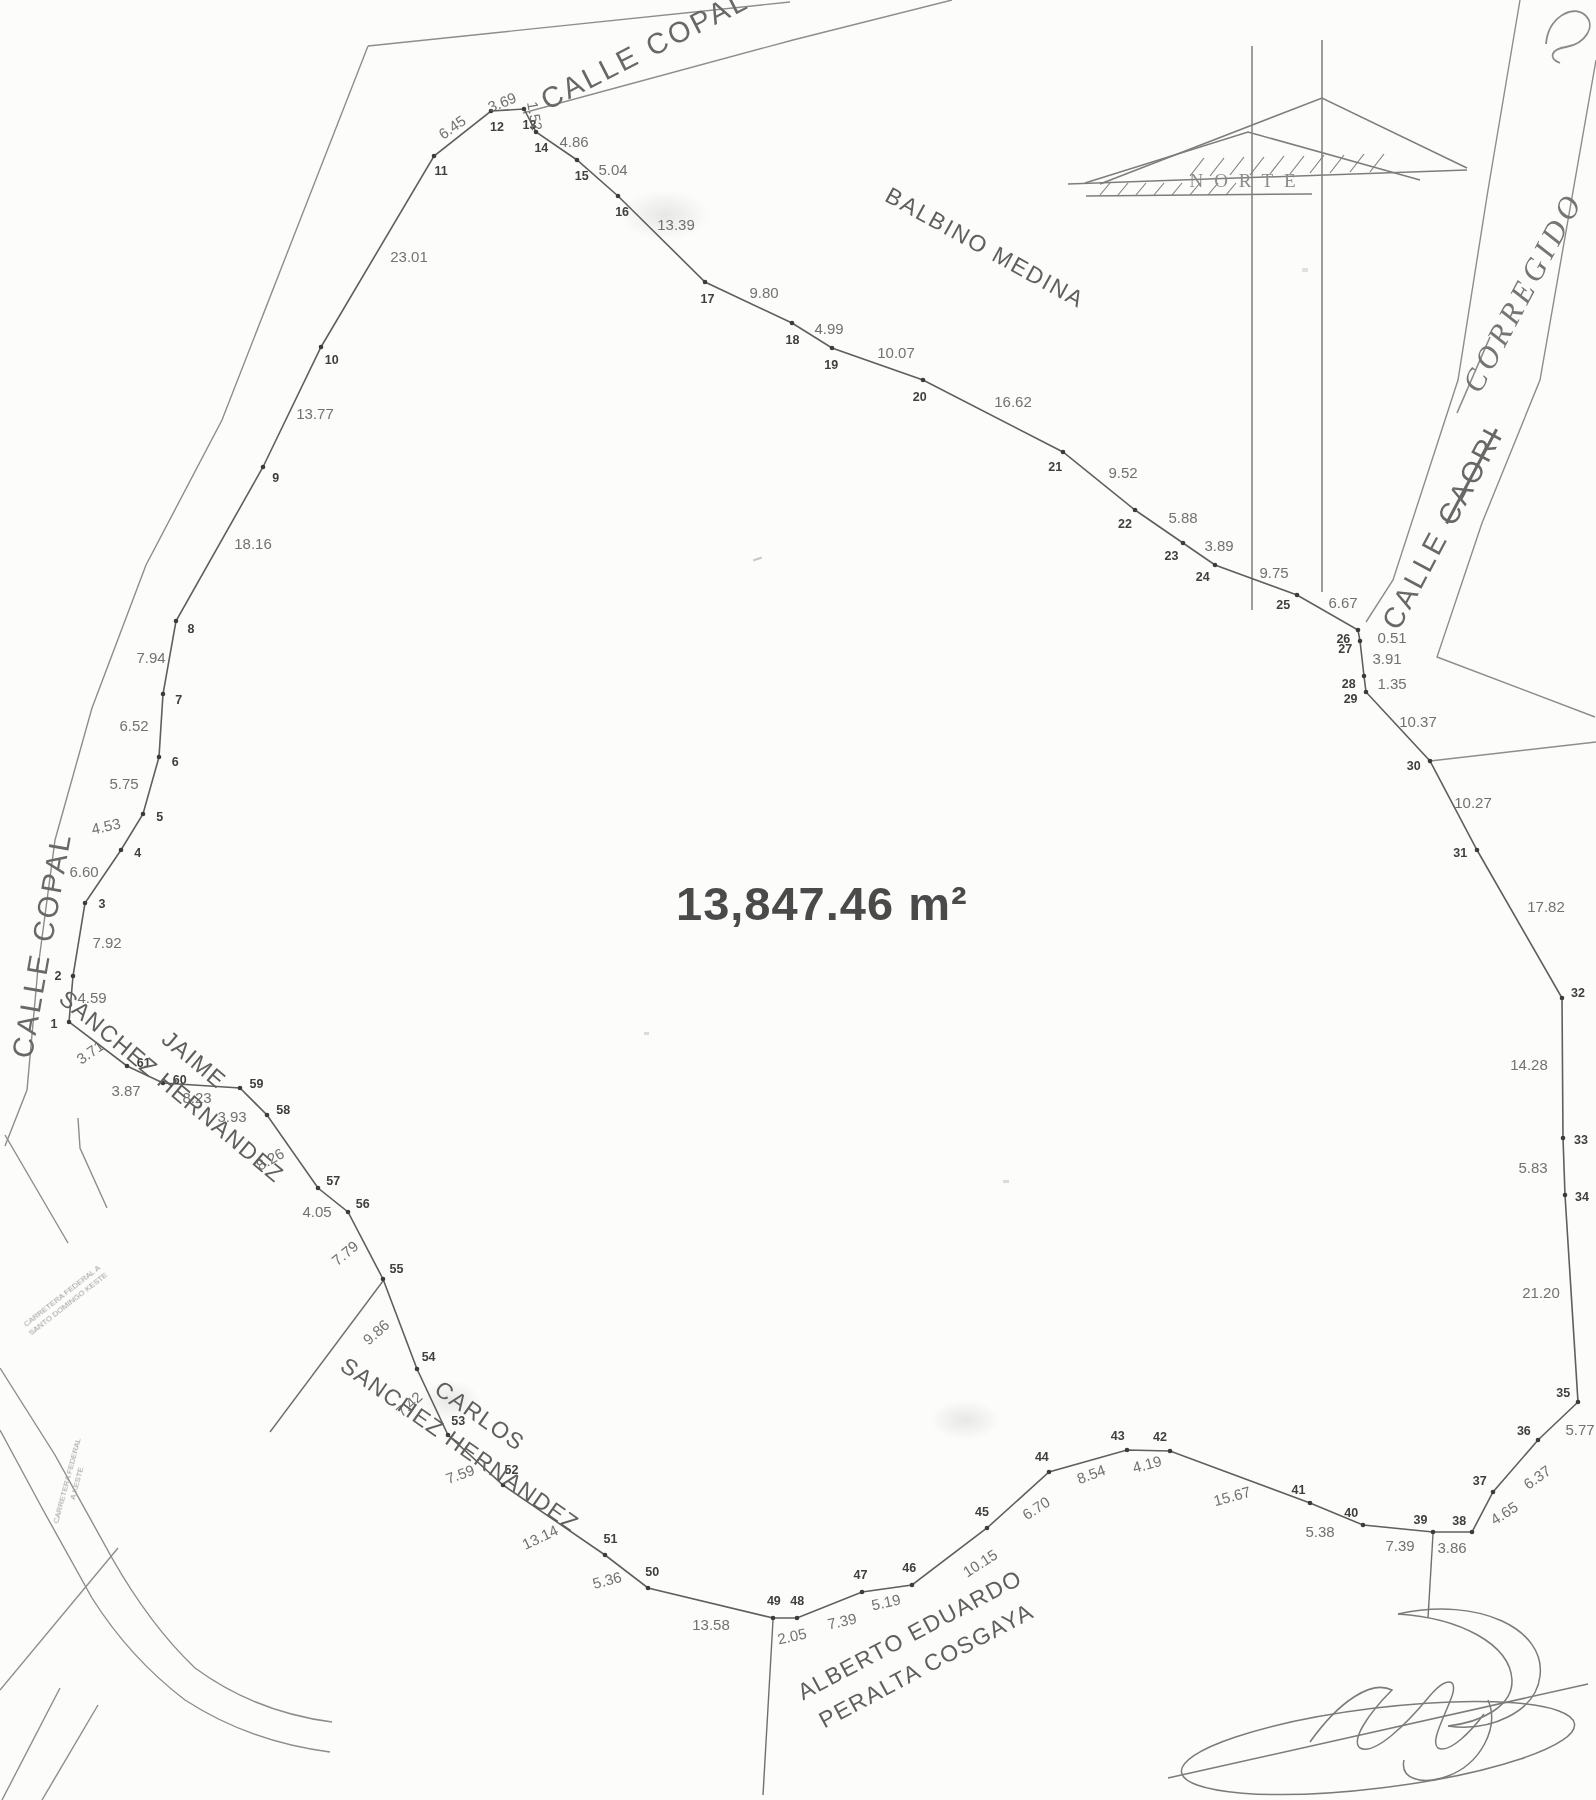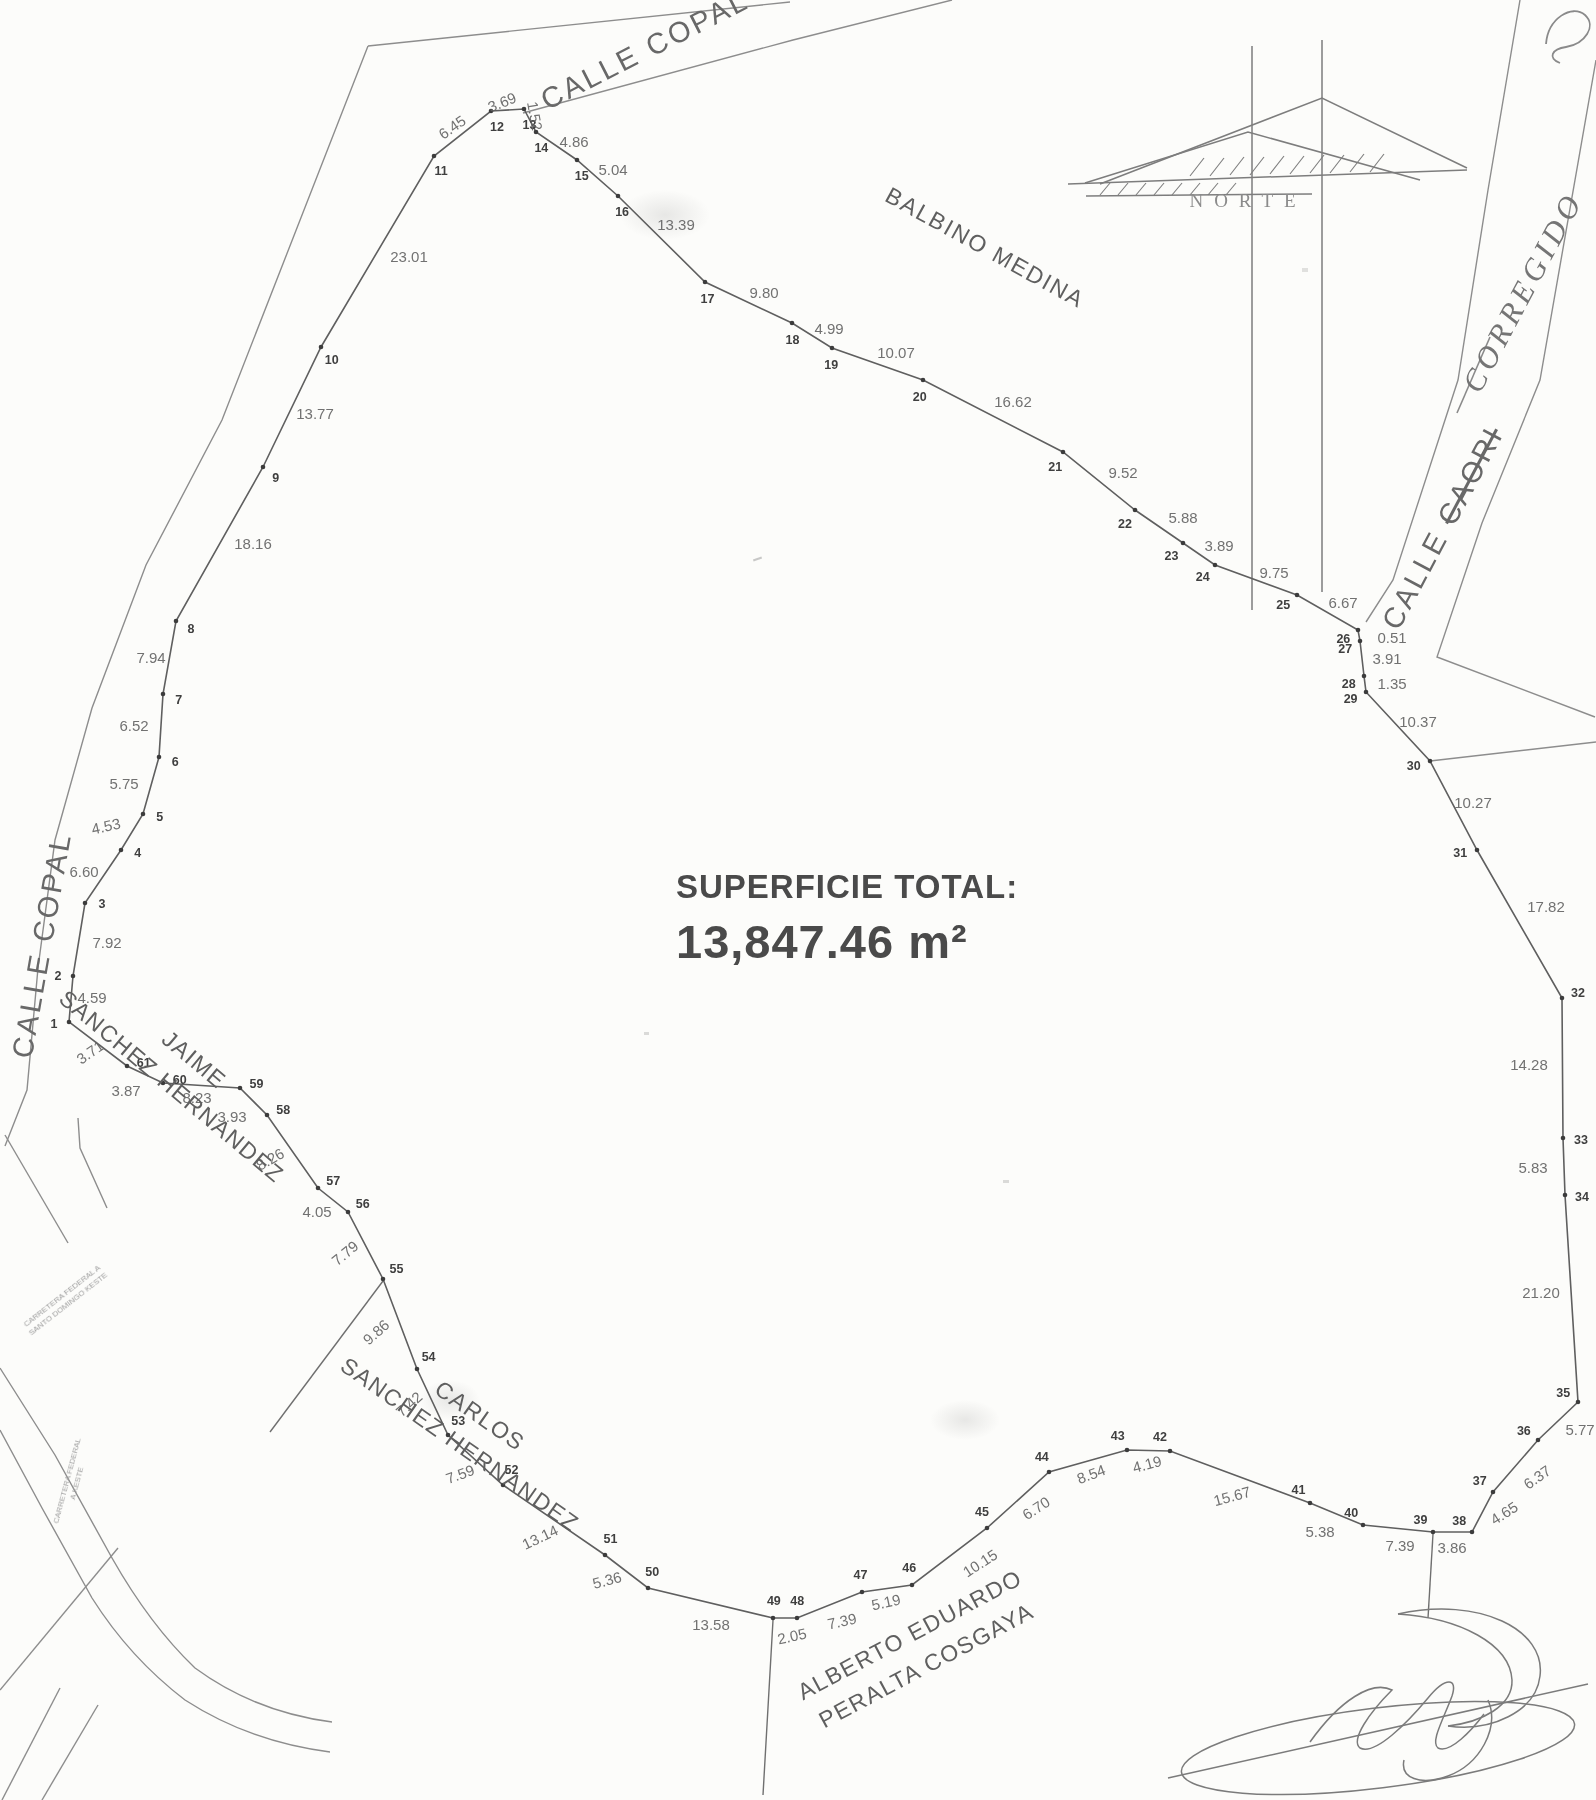--- a/index.html
+++ b/index.html
@@ -411,25 +411,24 @@
         <g transform="translate(126 1090)">
           <text x="0" y="0" font-size="15" fill="#636363" opacity="0.9" text-anchor="middle" dominant-baseline="central" font-family="&quot;Liberation Sans&quot;, sans-serif">3.87</text>
         </g>
         <g transform="translate(90 1052) rotate(-35)">
           <text x="0" y="0" font-size="15" fill="#636363" opacity="0.9" text-anchor="middle" dominant-baseline="central" font-family="&quot;Liberation Sans&quot;, sans-serif">3.71</text>
         </g>
       </g>
   </svg>
 
   <div class="ov title-block" style="left:676px;top:868px;">
-    <div class="title1">SUPERFICIE TOTAL:</div>
     <div class="title2">13,847.46 m²</div>
   </div>
 
-  <div class="ov norte" style="left:1248px;top:201px;transform:translate(-50%,-50%);">NORTE</div>
+  <div class="ov norte" style="left:1248px;top:181px;transform:translate(-50%,-50%);">NORTE</div>
 
   <div class="ov street-name" style="left:645px;top:50px;transform:translate(-50%,-50%) rotate(-27deg);">
     <span>CALLE COPAL</span>
   </div>
 
   <div class="ov street-name" style="left:42px;top:945px;transform:translate(-50%,-50%) rotate(-80deg);">
     <span>CALLE COPAL</span>
   </div>
 
   <div class="ov street-name" style="left:1443px;top:528px;transform:translate(-50%,-50%) rotate(-62deg);">

